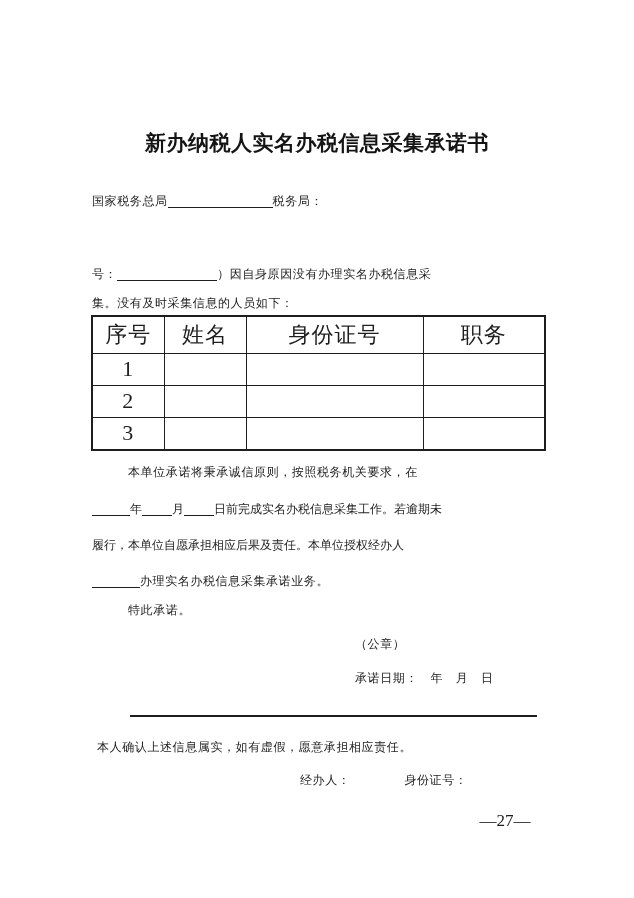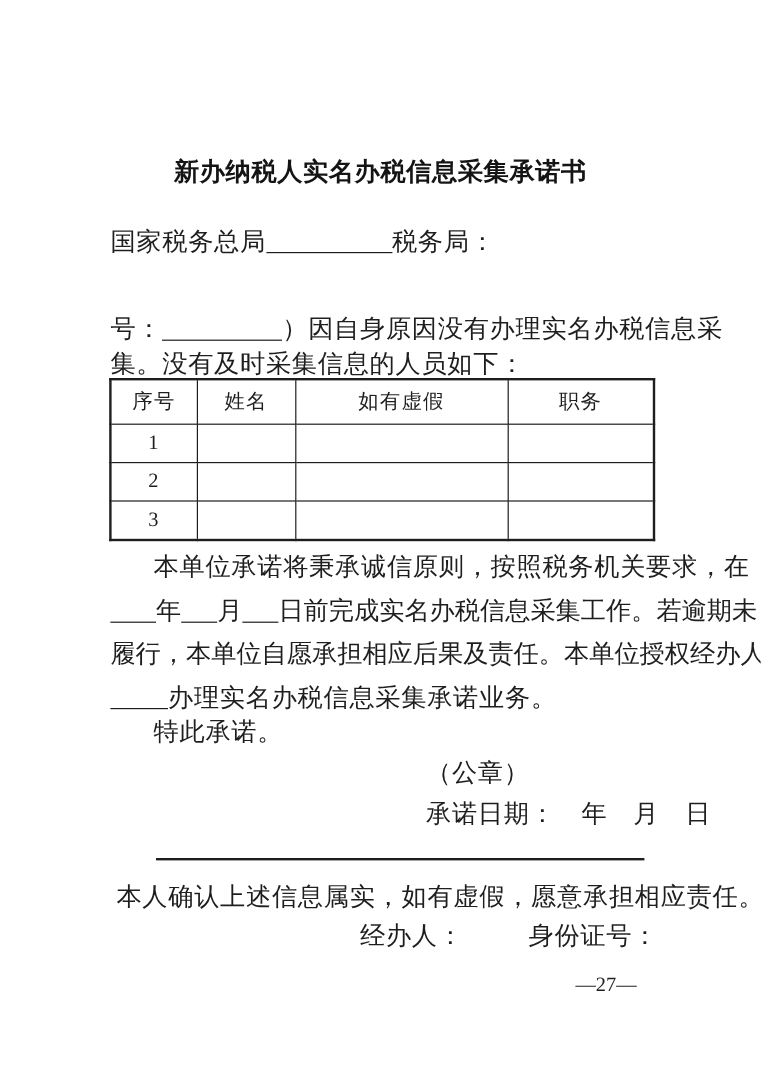--- a/index.html
+++ b/index.html
@@ -12,41 +12,41 @@
     overflow:hidden;
   }
   .doc-title{
     position:absolute;top:129px;left:0;width:100%;
     margin:0;text-align:center;
     font-family:"Liberation Sans","DejaVu Sans",sans-serif;
     font-weight:bold;font-size:21px;letter-spacing:0.5px;color:#141414;
   }
   .t{
     position:absolute;left:92px;
-    font-size:21px;letter-spacing:0.6px;
+    font-size:12px;letter-spacing:0.6px;
     white-space:nowrap;line-height:22px;
   }
   .ls0{letter-spacing:0;}
   .indent{padding-left:36px;}
   .blank{
     display:inline-block;
     height:12px;
     border-bottom:1px solid #1e1e1e;
     vertical-align:-3px;
   }
   table.roster{
     position:absolute;left:91px;top:315px;
     width:453px;
     border-collapse:collapse;table-layout:fixed;
     border:2px solid #1e1e1e;
   }
   table.roster th,table.roster td{
     border:1px solid #1e1e1e;
     font-weight:normal;
-    font-size:17px;letter-spacing:1px;
+    font-size:22px;letter-spacing:1px;
     text-align:center;vertical-align:middle;
     padding:0;overflow:hidden;
   }
   table.roster thead tr{height:37px;}
   table.roster tbody tr{height:32px;}
   table.roster tbody tr:last-child{height:33px;}
   .col-no{width:72px;}
   .col-name{width:82px;}
   .col-id{width:177px;}
   .col-pos{width:122px;}
@@ -84,21 +84,21 @@
     <colgroup>
       <col class="col-no">
         <col class="col-name">
         <col class="col-id">
         <col class="col-pos">
     </colgroup>
     <thead>
       <tr>
         <th>序号</th>
         <th>姓名</th>
-        <th>如有虚假</th>
+        <th>身份证号</th>
         <th>职务</th>
       </tr>
     </thead>
     <tbody>
       <tr>
         <td>1</td>
         <td></td>
         <td></td>
         <td></td>
       </tr>

